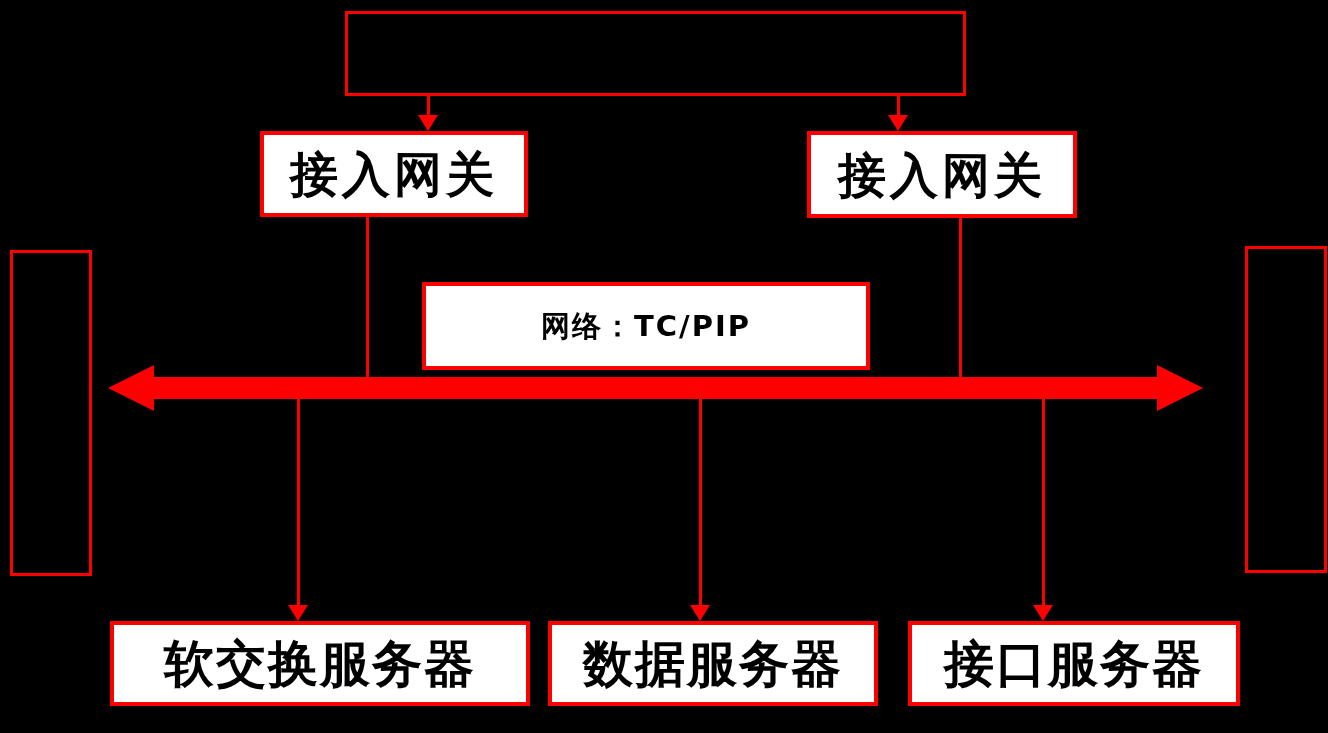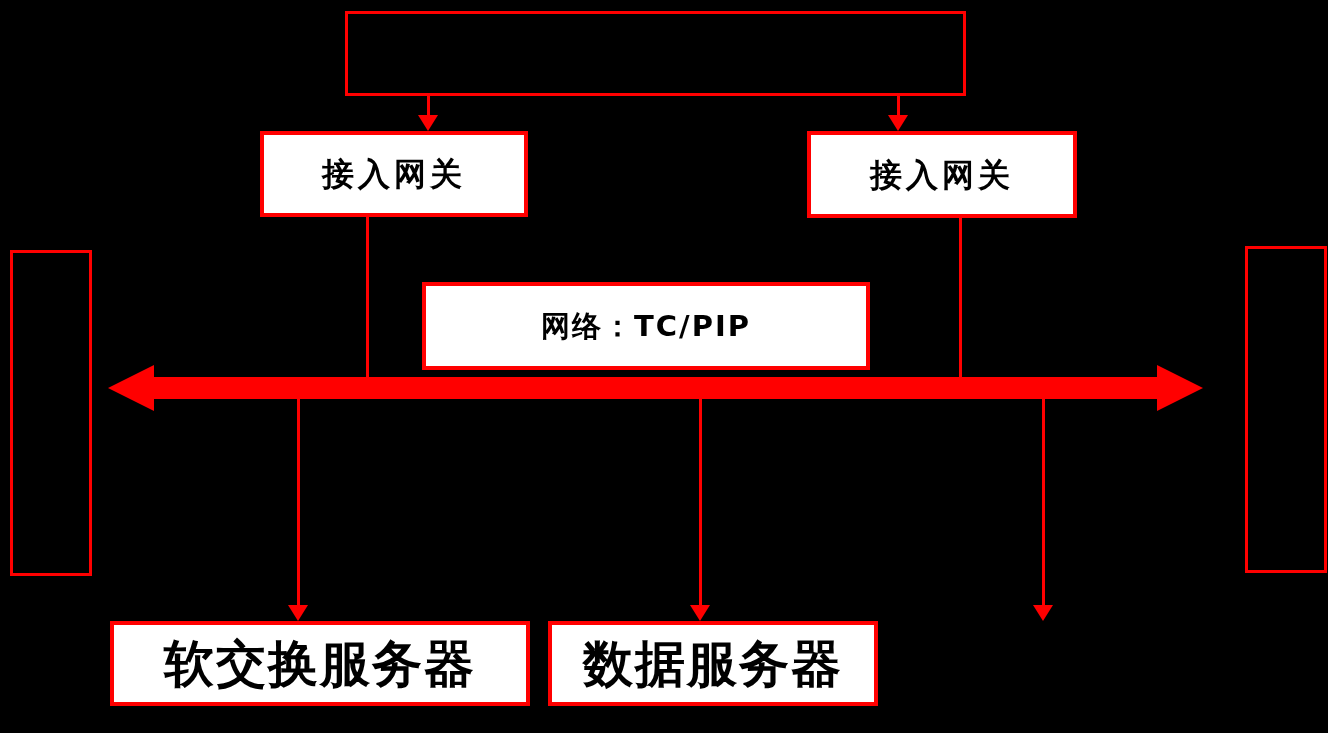--- a/index.html
+++ b/index.html
@@ -29,21 +29,21 @@
     background: var(--box-fill);
     box-sizing: border-box;
     display: flex;
     align-items: center;
     justify-content: center;
     color: var(--ink);
     font-weight: bold;
     white-space: nowrap;
   }
   .label-box .label { line-height: 1; }
-  .gw   { font-size: 32px; letter-spacing: 4px; text-align: center; }
+  .gw   { font-size: 48px; letter-spacing: 4px; text-align: center; }
   .net  { font-size: 29px; letter-spacing: 2px; }
   .srv  { font-size: 50px; letter-spacing: 2px; }
   .vline {
     position: absolute;
     width: 3px;
     background: var(--red);
   }
   .arrowhead-down {
     position: absolute;
     width: 0; height: 0;
@@ -114,14 +114,17 @@
 
   <div class="vline" style="left:1042px; top:399px; height:208px;"></div>
   <div class="arrowhead-down" style="left:1033px; top:605px;"></div>
 
   <div class="label-box" style="left:110px; top:621px; width:420px; height:85px;">
     <span class="label srv">软交换服务器</span>
   </div>
   <div class="label-box" style="left:548px; top:621px; width:330px; height:85px;">
     <span class="label srv">数据服务器</span>
   </div>
+  <div class="label-box" style="left:908px; top:621px; width:332px; height:85px;">
+    <span class="label srv">接口服务器</span>
+  </div>
 
 </div>
 
 </body></html>

